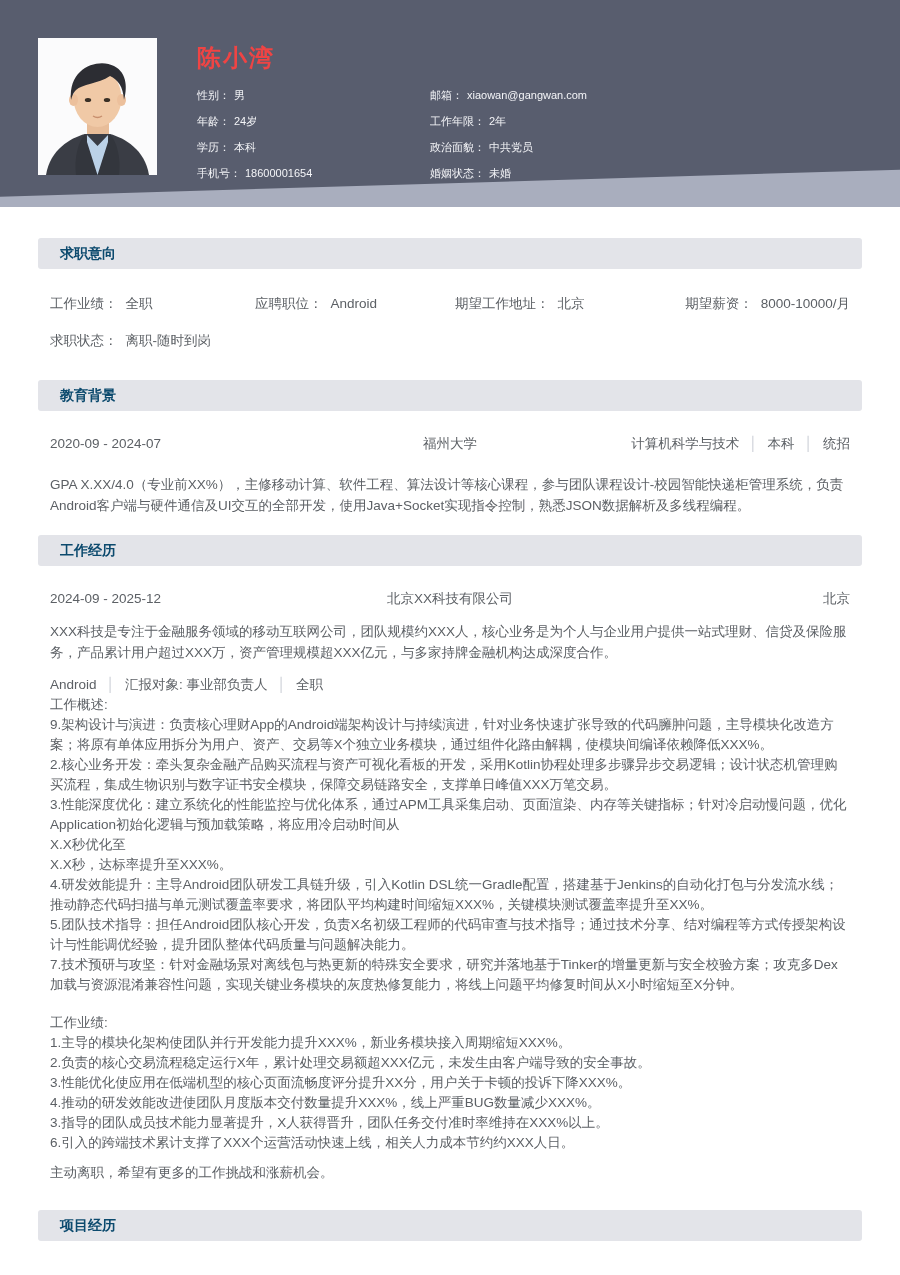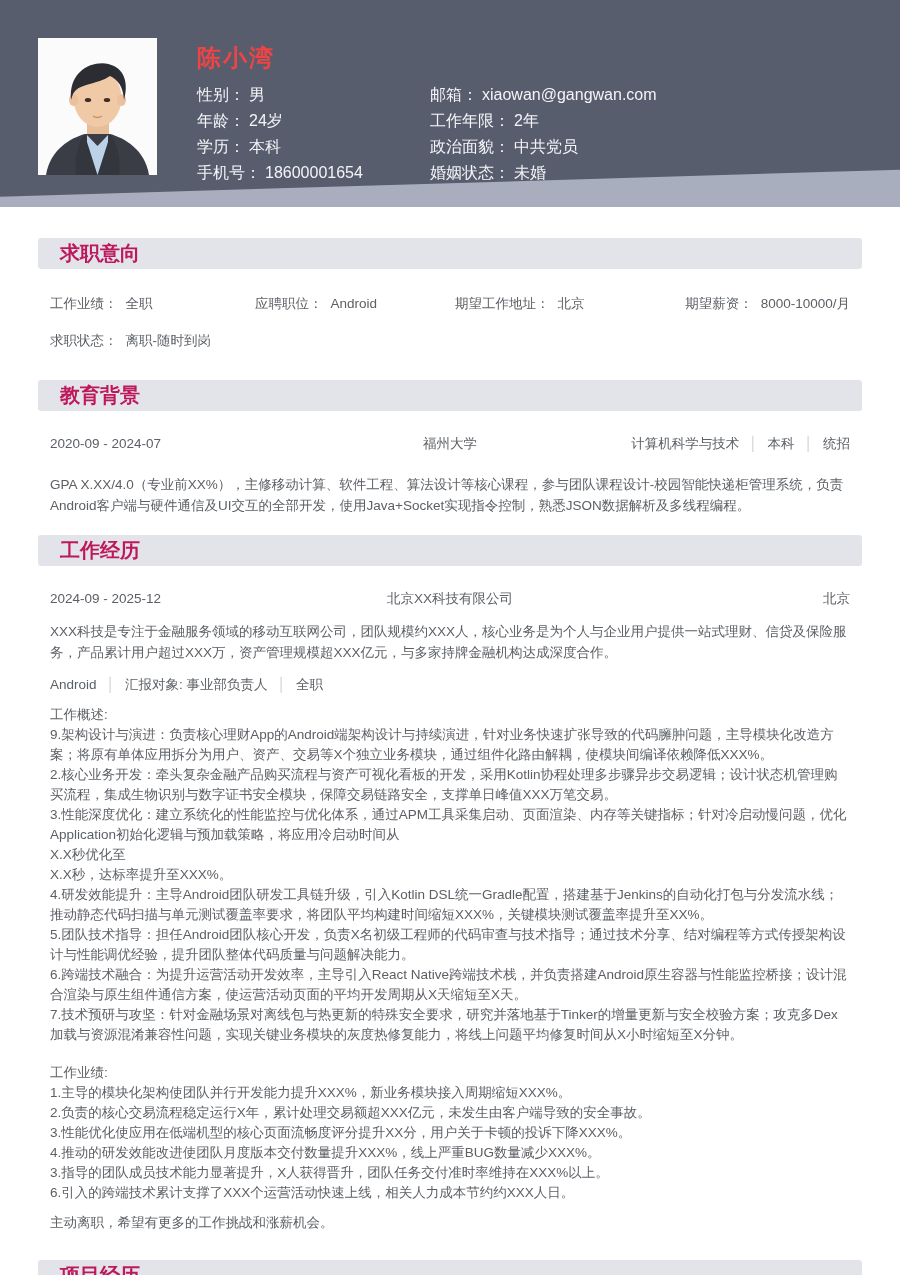--- a/index.html
+++ b/index.html
@@ -17,28 +17,28 @@
   .hero { position:relative; height:207px; }
   .hero-band { position:absolute; left:0; top:0; width:100%; height:207px; background:#a9aebe; }
   .hero-dark { position:absolute; left:0; top:0; width:100%; height:207px; background:#585d6e;
                clip-path:polygon(0 0,100% 0,100% 82%,0 95%); }
   .hero-content { position:absolute; left:0; top:0; width:100%; height:100%; }
   .photo { position:absolute; left:38px; top:38px; width:119px; height:137px; background:#fbfbfc; overflow:hidden; }
   .name { position:absolute; left:197px; top:42px; margin:0; font-size:24px; font-weight:700; color:#ef4444; letter-spacing:2px; }
   .info { position:absolute; left:197px; top:82px; right:40px; display:flex; }
   .info-col1 { width:233px; }
   .info-col2 { flex:1; }
-  .info-row { height:26px; display:flex; align-items:center; font-size:16px; color:#f4f5f8; }
+  .info-row { height:26px; display:flex; align-items:center; font-size:11px; color:#f4f5f8; }
   .info-label { white-space:nowrap; }
   .info-value { margin-left:4px; white-space:nowrap; }
 
   
   .content { margin:0 38px; }
   .sec-bar { height:31px; background:#e3e4e9; border-radius:3px; display:flex; align-items:center; padding:0 22px; }
-  .sec-title { font-size:20px; font-weight:700; color:#be185d; }
+  .sec-title { font-size:14px; font-weight:700; color:#0c4a6e; }
   .sec-body { padding:0 12px; font-size:13.5px; line-height:20px; }
 
   .mt-sec1 { margin-top:31px; }
   .mt-sec  { margin-top:29px; }
 
   .ji-row { display:flex; margin-top:25px; }
   .ji-row2 { display:flex; margin-top:17px; }
   .ji-field { display:flex; align-items:baseline; }
   .ji-w1 { width:205px; } .ji-w2 { width:200px; } .ji-w3 { width:220px; }
   .ji-last { margin-left:auto; }
@@ -48,21 +48,21 @@
   .meta-left { text-align:left; }
   .meta-center { text-align:right; }
   .meta-right { text-align:right; white-space:nowrap; }
 
   .desc { margin-top:20px; line-height:21px; }
   .sep { color:#c9ccd4; margin:0 10px; }
 
   .work-bar { margin-top:19px; }
   .intro { margin-top:12px; line-height:21px; }
   .position-line { margin-top:12px; display:flex; align-items:center; }
-  .overview { margin-top:10px; }
+  .overview { }
   .para { white-space:pre-line; }
   .block { margin-top:18px; }
   .leave { margin-top:10px; }
   .project-bar { margin-top:27px; }
 </style>
 </head>
 <body>
 
 <div class="page">
 
@@ -200,21 +200,20 @@
 
         <div class="overview">
           <div class="para">工作概述:</div>
           <div class="para">9.架构设计与演进：负责核心理财App的Android端架构设计与持续演进，针对业务快速扩张导致的代码臃肿问题，主导模块化改造方案；将原有单体应用拆分为用户、资产、交易等X个独立业务模块，通过组件化路由解耦，使模块间编译依赖降低XXX%。</div>
           <div class="para">2.核心业务开发：牵头复杂金融产品购买流程与资产可视化看板的开发，采用Kotlin协程处理多步骤异步交易逻辑；设计状态机管理购买流程，集成生物识别与数字证书安全模块，保障交易链路安全，支撑单日峰值XXX万笔交易。</div>
           <div class="para">3.性能深度优化：建立系统化的性能监控与优化体系，通过APM工具采集启动、页面渲染、内存等关键指标；针对冷启动慢问题，优化Application初始化逻辑与预加载策略，将应用冷启动时间从
 X.X秒优化至
 X.X秒，达标率提升至XXX%。</div>
           <div class="para">4.研发效能提升：主导Android团队研发工具链升级，引入Kotlin DSL统一Gradle配置，搭建基于Jenkins的自动化打包与分发流水线；推动静态代码扫描与单元测试覆盖率要求，将团队平均构建时间缩短XXX%，关键模块测试覆盖率提升至XX%。</div>
           <div class="para">5.团队技术指导：担任Android团队核心开发，负责X名初级工程师的代码审查与技术指导；通过技术分享、结对编程等方式传授架构设计与性能调优经验，提升团队整体代码质量与问题解决能力。</div>
-          <div class="para">6.跨端技术融合：为提升运营活动开发效率，主导引入React Native跨端技术栈，并负责搭建Android原生容器与性能监控桥接；设计混合渲染与原生组件通信方案，使运营活动页面的平均开发周期从X天缩短至X天。</div>
           <div class="para">7.技术预研与攻坚：针对金融场景对离线包与热更新的特殊安全要求，研究并落地基于Tinker的增量更新与安全校验方案；攻克多Dex加载与资源混淆兼容性问题，实现关键业务模块的灰度热修复能力，将线上问题平均修复时间从X小时缩短至X分钟。</div>
         </div>
 
         <div class="block">
           <div class="para">工作业绩:</div>
           <div class="para">1.主导的模块化架构使团队并行开发能力提升XXX%，新业务模块接入周期缩短XXX%。</div>
           <div class="para">2.负责的核心交易流程稳定运行X年，累计处理交易额超XXX亿元，未发生由客户端导致的安全事故。</div>
           <div class="para">3.性能优化使应用在低端机型的核心页面流畅度评分提升XX分，用户关于卡顿的投诉下降XXX%。</div>
           <div class="para">4.推动的研发效能改进使团队月度版本交付数量提升XXX%，线上严重BUG数量减少XXX%。</div>
           <div class="para">3.指导的团队成员技术能力显著提升，X人获得晋升，团队任务交付准时率维持在XXX%以上。</div>

